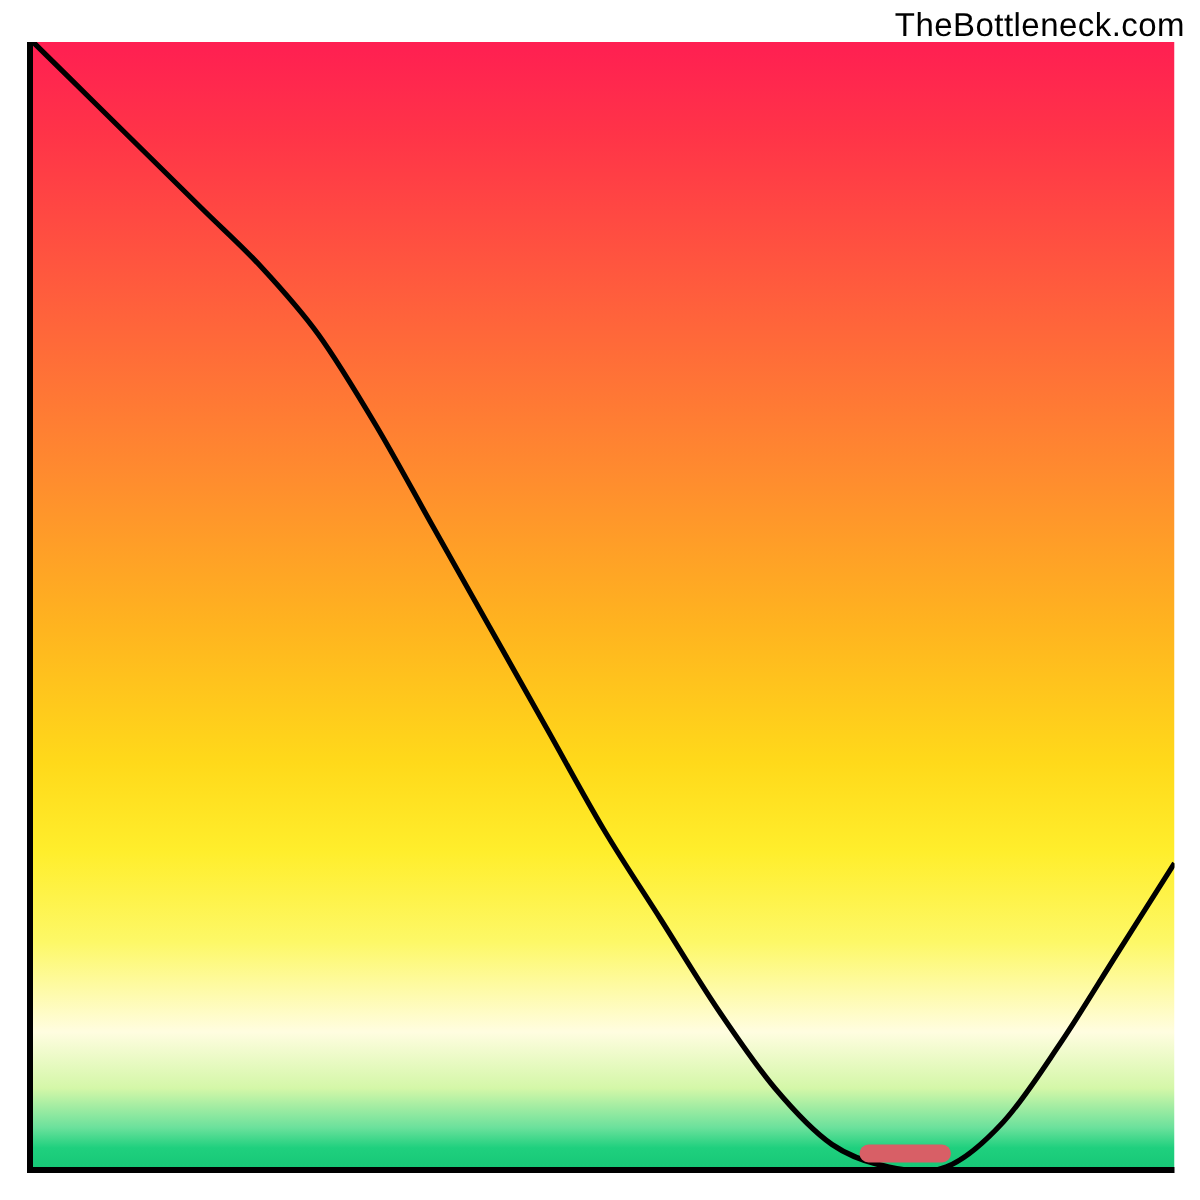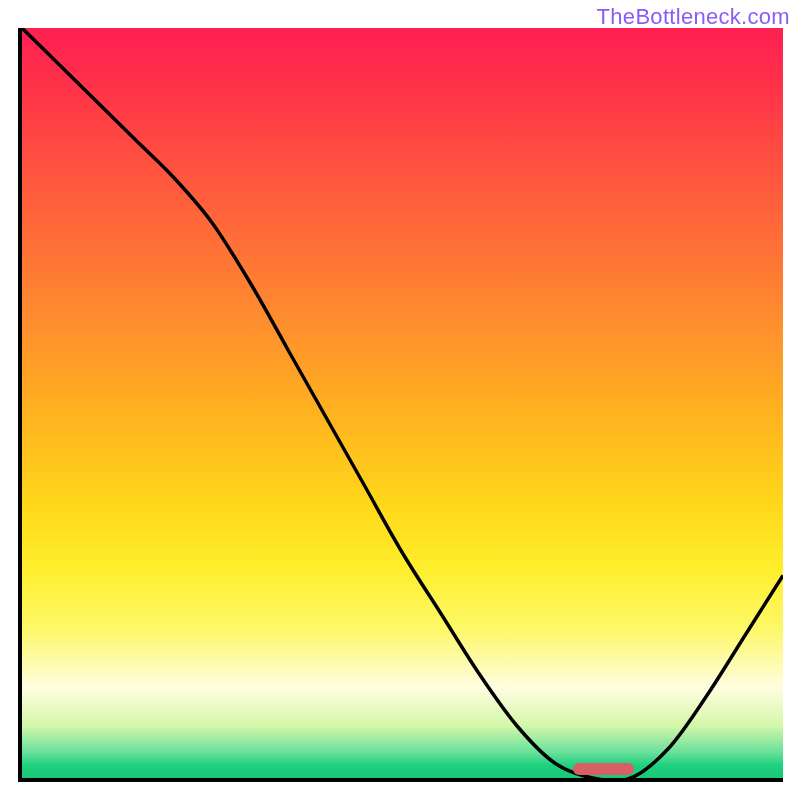--- a/index.html
+++ b/index.html
@@ -12,21 +12,21 @@
   }
   .container {
     position: relative;
     width: 800px;
     height: 800px;
   }
   .watermark {
     position: absolute;
     top: 4px;
     right: 10px;
-    color: #8b5cf6;
+    color: #000000;
     font-size: 22px;
     font-weight: 500;
     letter-spacing: 0.3px;
   }
   .plot-area {
     position: absolute;
     left: 18px;
     top: 28px;
     width: 765px;
     height: 754px;

